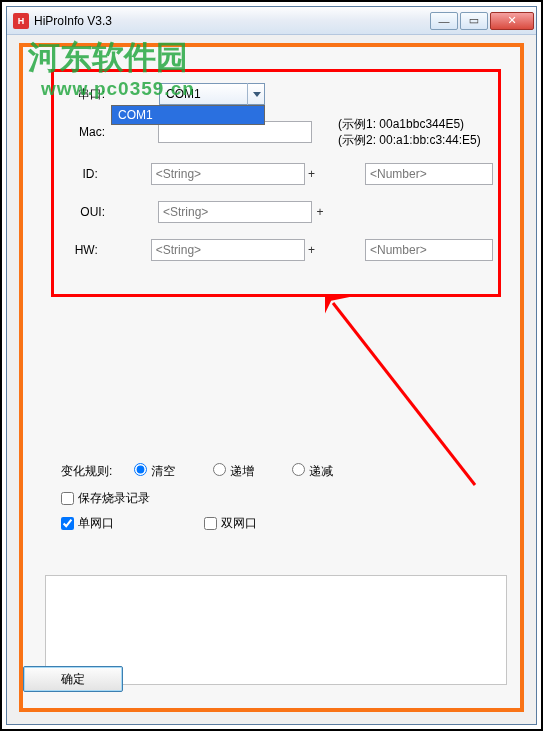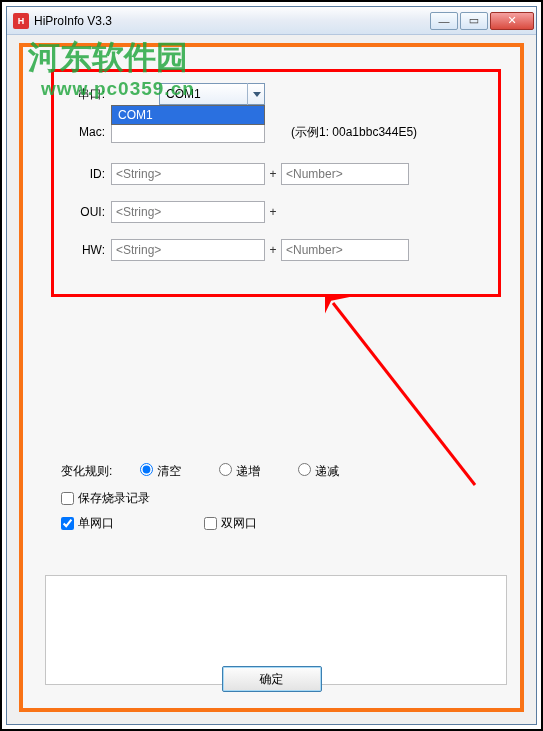--- a/index.html
+++ b/index.html
@@ -42,38 +42,38 @@
 .redbox { position:absolute; left:28px; top:22px; width:450px; height:228px; border:3px solid #ff0000;}
 .form-area { position:absolute; left:40px; top:36px; width:430px; }
 .row { display:flex; align-items:center; margin-bottom:16px; height:22px;}
 .row .lbl { width:48px; text-align:right; padding-right:6px; color:#000;}
 .combo { position:relative; width:154px; height:22px;padding-left:48px; }
 .combo-box { width:100%; height:100%; border:1px solid #7a98b8; background:linear-gradient(#fff,#e9f0f9); display:flex; align-items:center; padding-left:6px;}
 .combo-arrow { position:absolute; right:0; top:0; width:18px; height:100%; border-left:1px solid #a0b5cc; display:flex;align-items:center;justify-content:center;}
 .combo-arrow::after{content:"";border-left:4px solid transparent;border-right:4px solid transparent;border-top:5px solid #3a5a7a;}
 .combo-drop { position:absolute; left:0; top:22px; width:154px; border:1px solid #666; background:#fff; z-index:10;}
 .combo-drop .opt { padding:2px 6px; background:#2a70e0; color:#fff;}
-.txt { height:22px; border:1px solid #abadb3; background:#fff; padding:0 4px; color:#777; font-size:12px;}
+.txt { height:22px; border:1px solid #abadb3; background:#fff; padding:0 4px; color:#777; font-size:12px;margin-left:47px;}
 .txt.wide { width:154px;}
 .txt.num { width:128px;}
 .txt.white { color:#000; background:#fff;}
 .plus { width:16px; text-align:center; color:#333;}
 .example { font-size:12px; color:#000; line-height:16px; margin-left:10px;}
 .options { position:absolute; left:38px; top:416px; right:20px;}
 .opt-row { display:flex; align-items:center; margin-bottom:10px;}
-.opt-row .lbl2 { margin-right:28px;}
+.opt-row .lbl2 { margin-right:22px;}
 .radio-wrap { display:flex; align-items:flex-start; margin-right:38px;}
 .radio-wrap input { margin-right:4px;}
 .check-wrap { display:flex; align-items:center; margin-bottom:8px;}
 .check-wrap input { margin-right:4px;}
 .check-wrap.disabled { color:#999;}
 .netrow { display:flex; align-items:center; margin-top:1px;}
 .netrow .check-wrap { margin-right:90px; margin-bottom:0;}
 .bigbox { position:absolute; left:22px; top:528px; width:462px; height:110px; border:1px solid #c5c5c5; background:#fff;}
-.btnrow { position:absolute; left:0; bottom:16px; width:100%; display:flex; justify-content:center; gap:120px;}
+.btnrow { position:absolute; left:0; bottom:16px; width:100%; display:flex; justify-content:center; gap:120px;flex-direction:column;}
 .btn { width:100px; height:26px; border:1px solid #8a8a8a; background:linear-gradient(#fdfdfd,#e3e3e3); border-radius:2px; display:flex;align-items:center;justify-content:center;}
 .btn.primary { border:1px solid #3c7fb1; box-shadow:inset 0 0 0 1px #a7d9f5;}
 .arrow-svg { position:absolute; left:302px; top:248px; pointer-events:none; z-index:40;}
 .border-outer { position:absolute; inset:0; border:2px solid #000; pointer-events:none;}
 </style>
 </head>
 <body>
 
 <div class="border-outer"></div>
 
@@ -111,20 +111,21 @@
           </div>
         </div>
       </div>
 
       <div class="row" style="margin-top:16px;">
         <div class="lbl">Mac:</div>
         <input class="txt wide white" value="" style="">
         <div style="width:16px;"></div>
         <div class="example">
           <div>(示例1: 00a1bbc344E5)</div>
+          <div>(示例2: 00:a1:bb:c3:44:E5)</div>
         </div>
       </div>
 
       <div class="row" style="margin-top:20px;">
         <div class="lbl">ID:</div>
         <input class="txt wide" value="&lt;String&gt;" style="">
         <div class="plus">+</div>
         <input class="txt num" value="&lt;Number&gt;" style="">
       </div>
 

